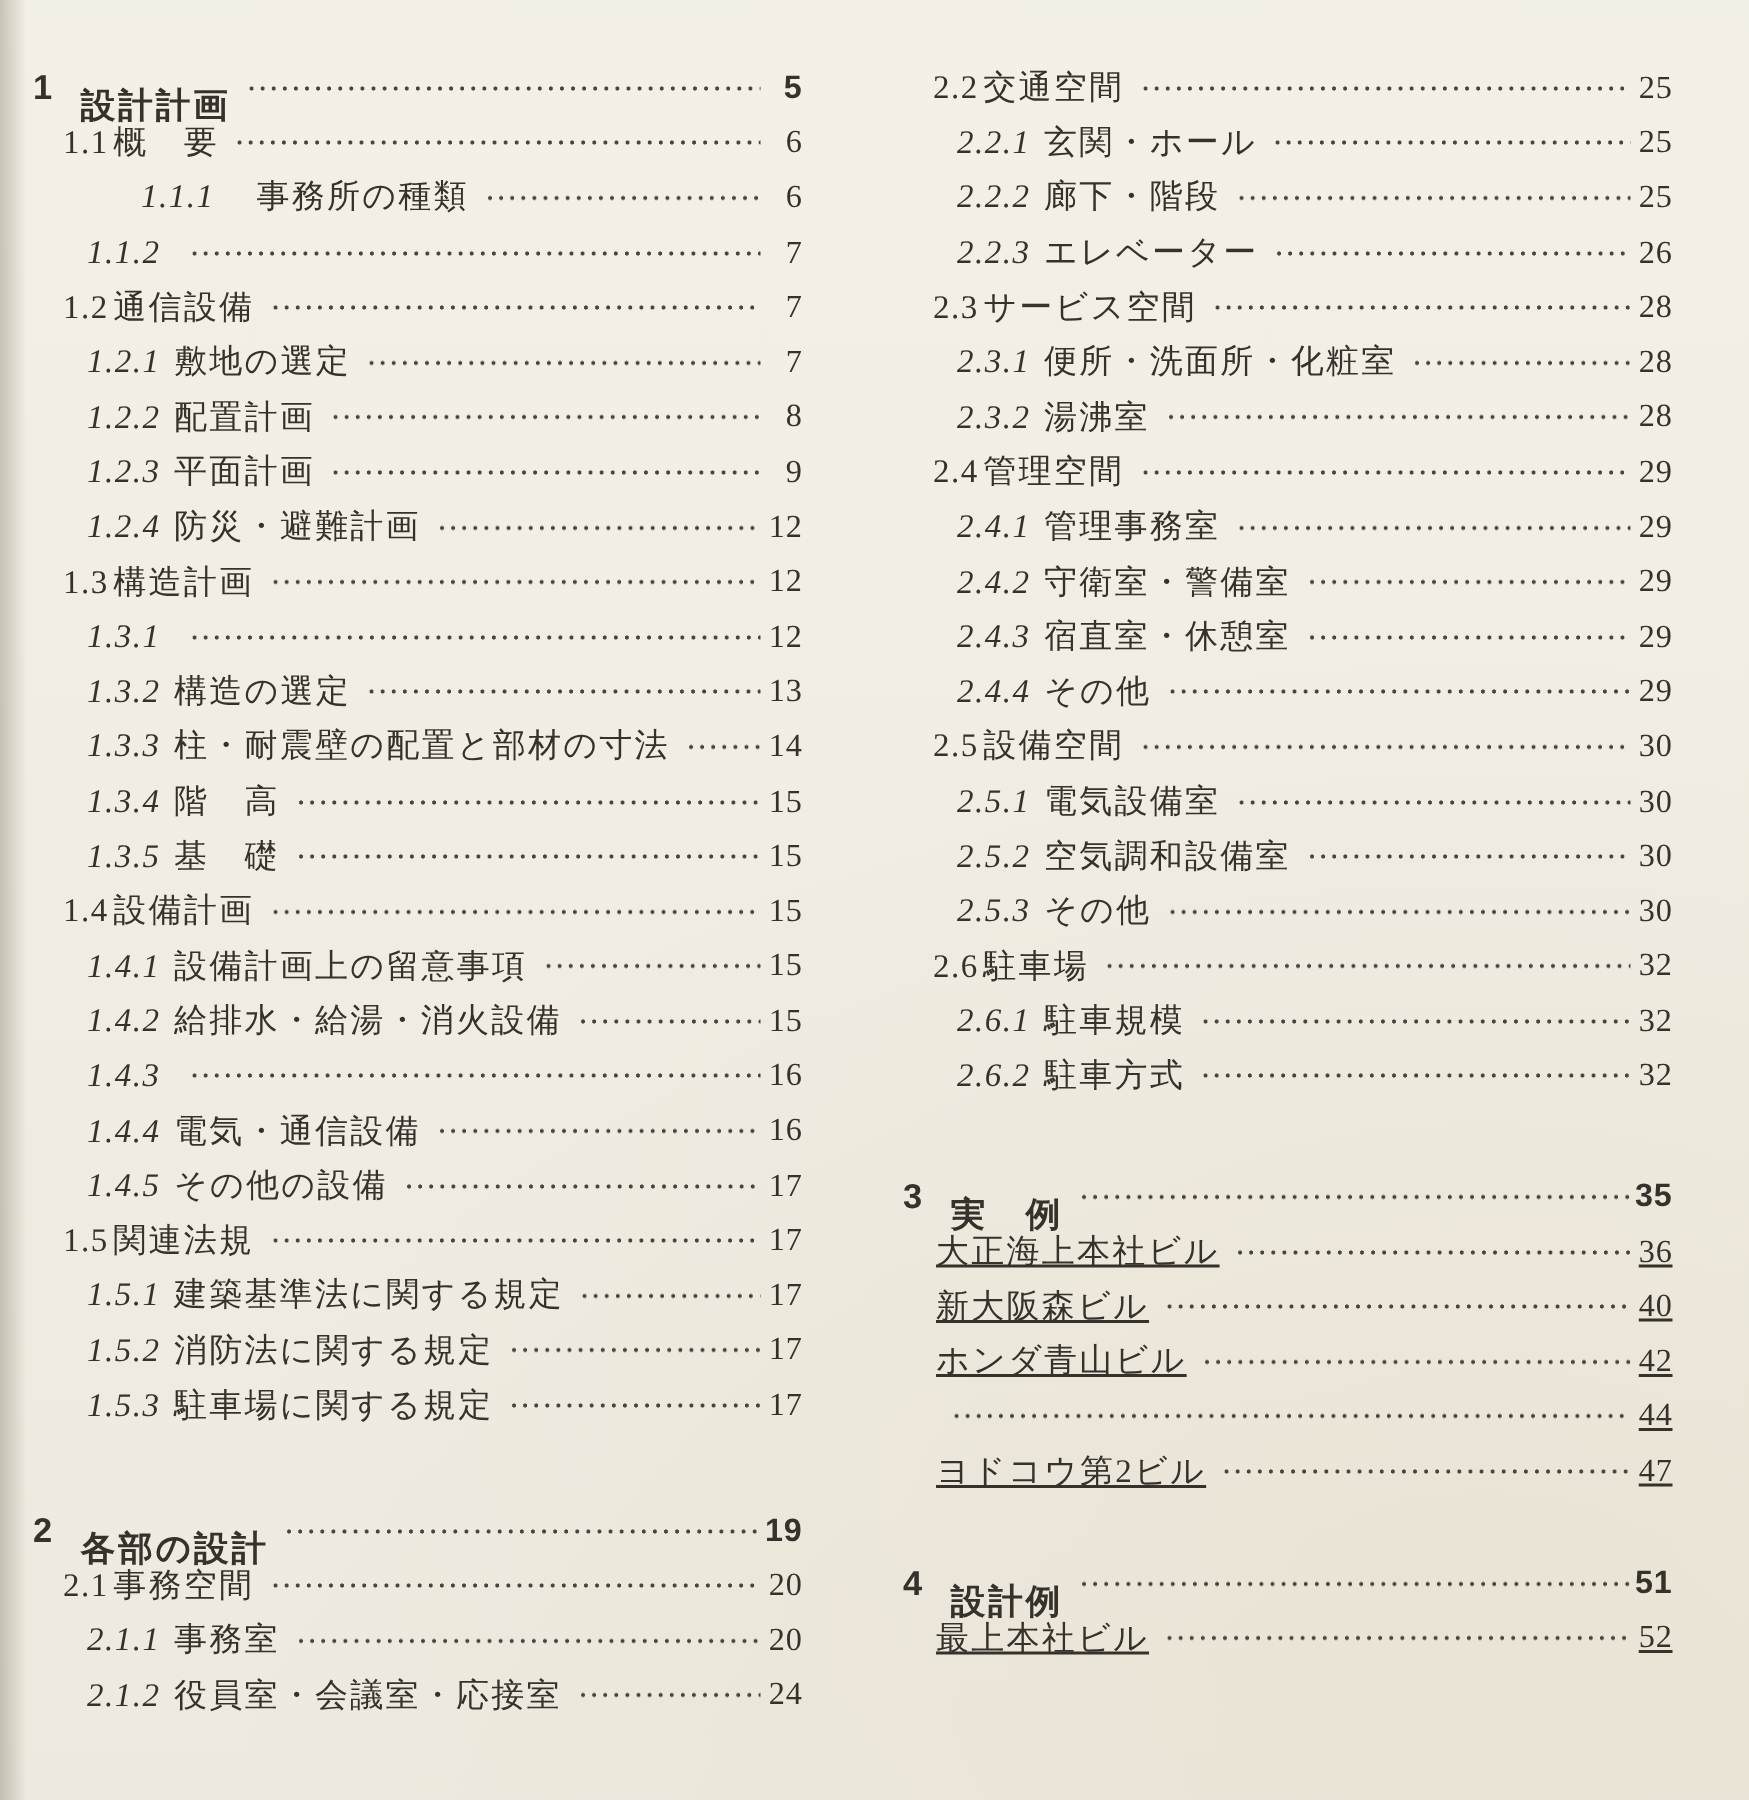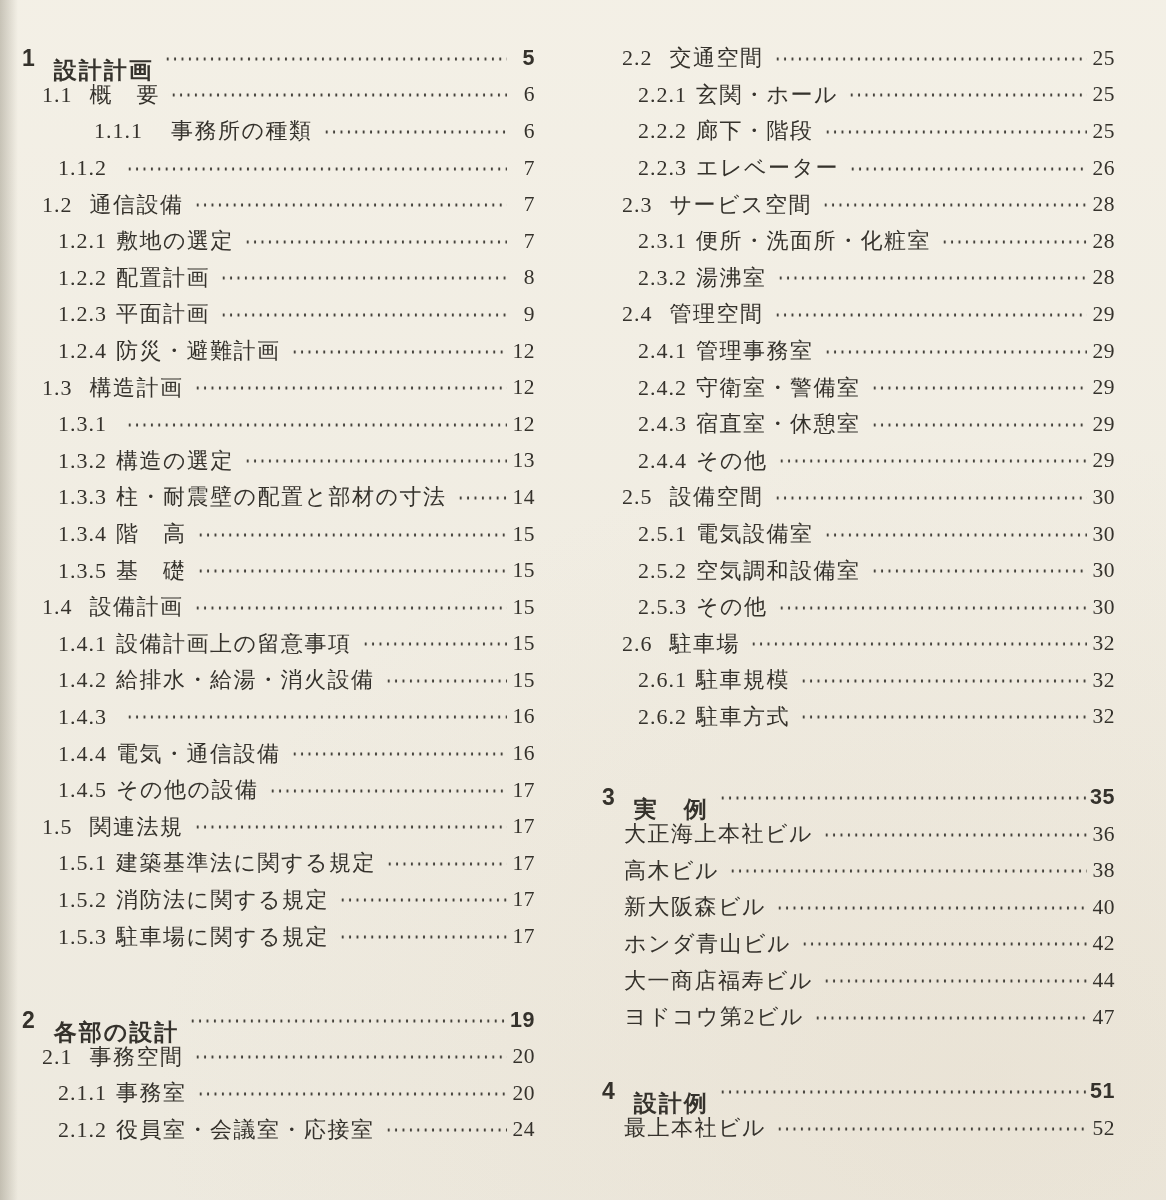--- a/index.html
+++ b/index.html
@@ -49,25 +49,25 @@
   .row.chapter {
     font-family: "Liberation Sans", "DejaVu Sans", sans-serif;
     font-weight: 700;
     font-size: 23px;
     letter-spacing: 1px;
   }
   .row.chapter .num { margin-left: 2px; margin-right: 18px; font-family: "Liberation Sans", "DejaVu Sans", sans-serif; }
   .row.chapter .title { letter-spacing: 2px; margin-top: 24px; }
 
   .row.section    { padding-left: 22px; }
-  .row.section .num { margin-right: 17px; text-align: center; }
+  .row.section .num { margin-right: 3px; text-align: center; }
   .row.subsection { padding-left: 38px; }
-  .row.subsection .num { margin-right: 9px; }
+  .row.subsection .num { margin-right: 9px; font-style: italic; }
   .row.subsection.wide-gap .num { margin-right: 28px; margin-left: 36px; }
-  .row.entry      { padding-left: 24px; }
+  .row.entry      { padding-left: 24px; text-decoration: underline; }
 
   .dots {
     flex: 1;
     height: 7px;
     margin: 0 2px 0 8px;
     background-image: radial-gradient(circle, #46433c 1.25px, rgba(0,0,0,0) 1.4px);
     background-size: 7.4px 7px;
     background-repeat: repeat-x;
     background-position: 2px center;
     transform: translateY(0.5px);
@@ -386,36 +386,30 @@
           <span class="title">実　例</span>
           <span class="dots"></span>
           <span class="pnum">35</span>
         </div>
         <div class="row entry">
           <span class="title">大正海上本社ビル</span>
           <span class="dots"></span>
           <span class="pnum">36</span>
         </div>
         <div class="row entry">
-          <span class="title">高木ビル</span>
-          <span class="dots"></span>
-          <span class="pnum">38</span>
-        </div>
-        <div class="row entry">
           <span class="title">新大阪森ビル</span>
           <span class="dots"></span>
           <span class="pnum">40</span>
         </div>
         <div class="row entry">
           <span class="title">ホンダ青山ビル</span>
           <span class="dots"></span>
           <span class="pnum">42</span>
         </div>
         <div class="row entry">
-          <span class="title">大一商店福寿ビル</span>
           <span class="dots"></span>
           <span class="pnum">44</span>
         </div>
         <div class="row entry">
           <span class="title">ヨドコウ第2ビル</span>
           <span class="dots"></span>
           <span class="pnum">47</span>
         </div>
       </div>
     <div class="block gap-r3">

